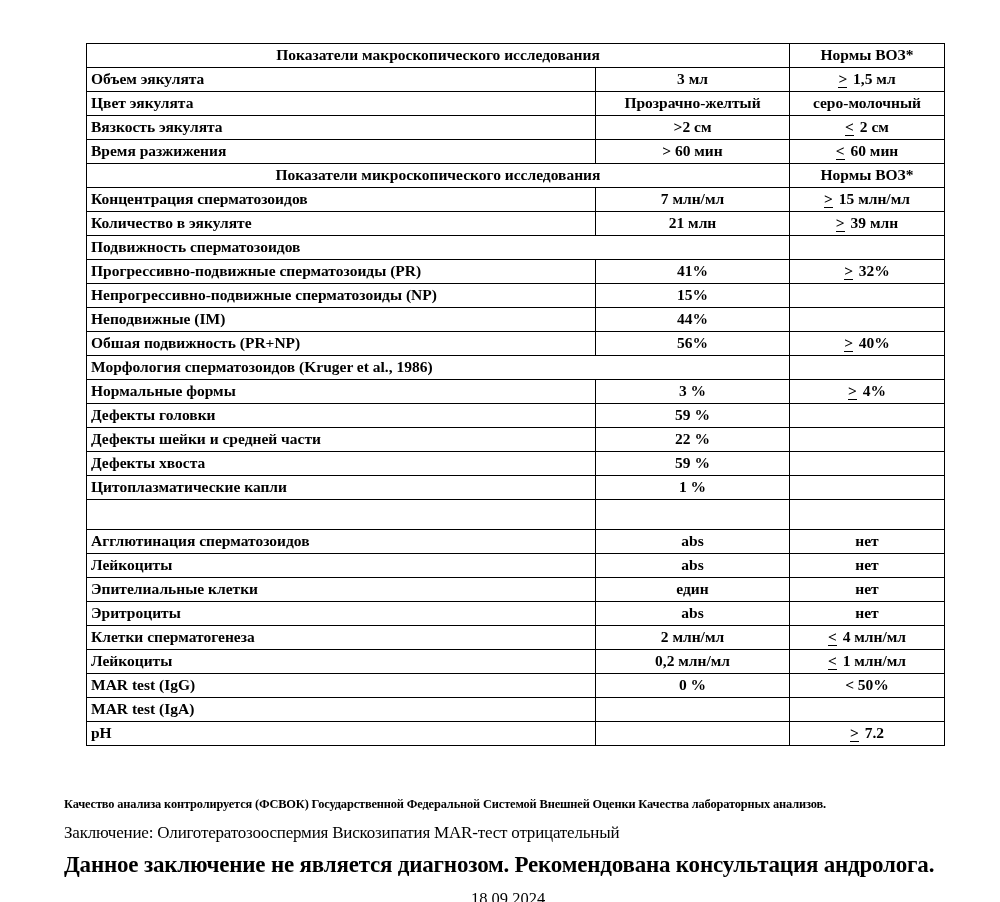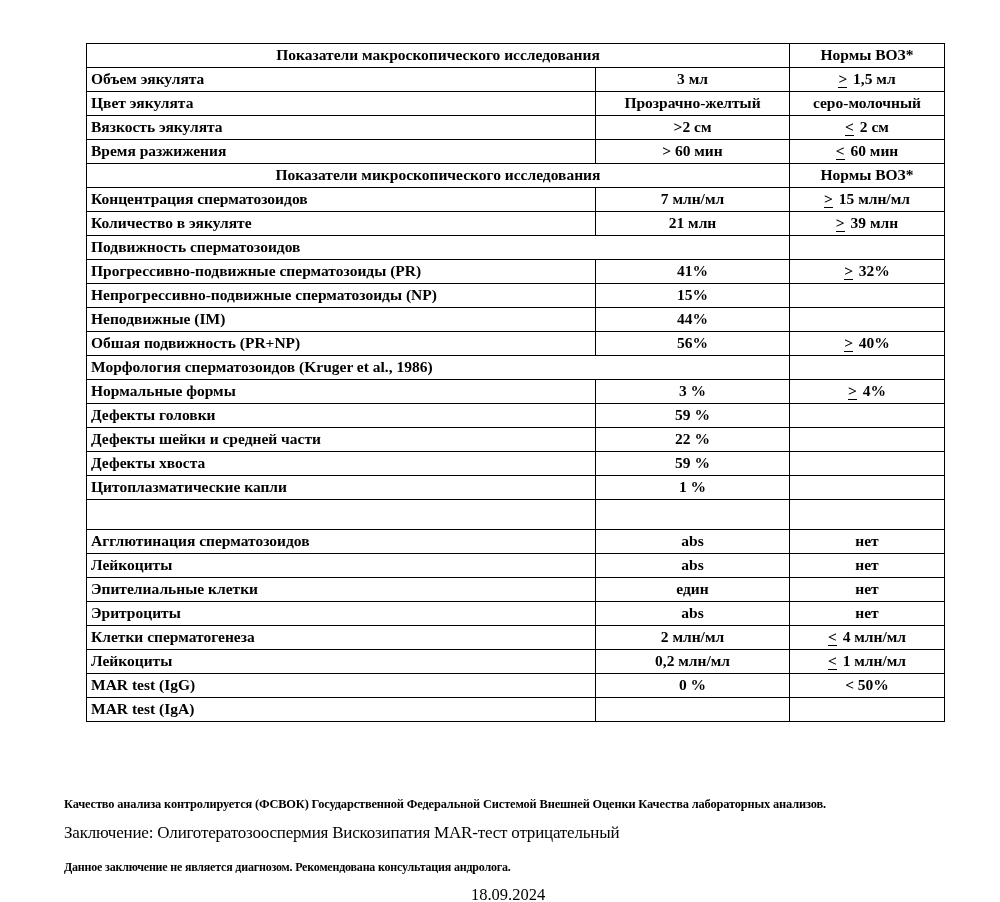--- a/index.html
+++ b/index.html
@@ -102,22 +102,22 @@
     width: 888px;
   }
   .conclusion {
     margin-top: 9px;
     font-size: 17px;
     font-weight: normal;
     line-height: 1.3;
     letter-spacing: -0.2px;
   }
   .disclaimer {
-    margin-top: 16px;
-    font-size: 12px;
+    margin-top: 6px;
+    font-size: 23px;
     font-weight: bold;
     line-height: 1.3;
     letter-spacing: -0.2px;
   }
   .date-line {
     margin-top: 10px;
     font-size: 16.5px;
     font-weight: normal;
     text-align: center;
     padding-right: 2px;
@@ -275,20 +275,25 @@
         <tr>
           <td>MAR test (IgG)</td>
           <td class="val">0 %</td>
           <td class="norm">&lt; 50%</td>
         </tr>
         <tr>
           <td>MAR test (IgA)</td>
           <td class="val">&nbsp;</td>
           <td class="norm">&nbsp;</td>
         </tr>
+        <tr>
+          <td>pH</td>
+          <td class="val">&nbsp;</td>
+          <td class="norm"><span class="ge">&gt;</span> 7.2</td>
+        </tr>
       </tbody>
   </table>
 
   <div class="footer">
     <div class="qc-note">Качество анализа контролируется (ФСВОК) Государственной Федеральной Системой Внешней Оценки Качества  лабораторных анализов.</div>
     <div class="conclusion">Заключение: Олиготератозооспермия Вискозипатия MAR-тест отрицательный</div>
     <div class="disclaimer">Данное заключение не является диагнозом. Рекомендована консультация андролога.</div>
     <div class="date-line">18.09.2024</div>
     <div class="performer-line">Исследование выполнил: ТИРАХОВА СВЕТЛАНА ЮРЬЕВНА</div>
   </div>

